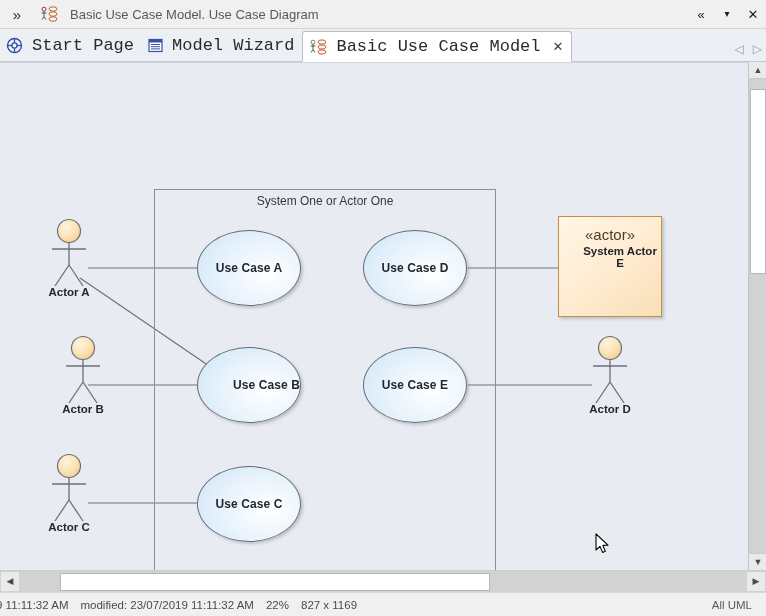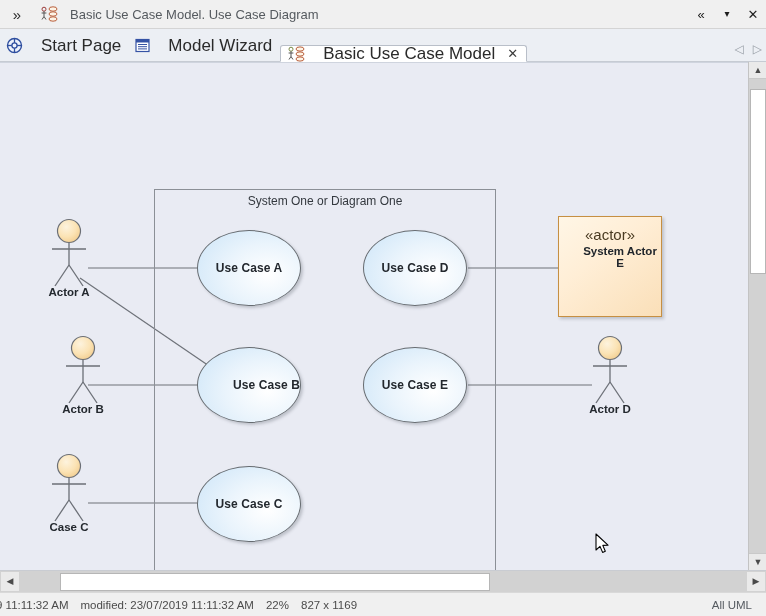--- a/index.html
+++ b/index.html
@@ -71,28 +71,28 @@
   .tab {
     height: 31px;
     display: flex;
     align-items: center;
     padding: 0 8px 0 6px;
     font-size: 17px;
     color: #2a2a2a;
     box-sizing: border-box;
     white-space: nowrap;
   }
-  .tab .tab-label { margin-left: 18px; }
+  .tab .tab-label { margin-left: 9px; font-family: Liberation Mono, monospace; }
   .tab.active {
     background: #ffffff;
     border: 1px solid #b9bfc9;
     border-bottom: 1px solid #ffffff;
     border-top-left-radius: 3px;
     border-top-right-radius: 3px;
-    height: 17px;
+    height: 31px;
     margin-bottom: -1px;
   }
   .tab-close {
     margin-left: 12px;
     font-size: 13px;
     color: #3b3b3b;
     line-height: 1;
   }
   .tabnav {
     position: absolute;
@@ -398,21 +398,21 @@
 
         <line x1="88" y1="440" x2="197" y2="440"></line>
 
         <line x1="468" y1="205" x2="558" y2="205"></line>
 
         <line x1="468" y1="322" x2="592" y2="322"></line>
       </g>
     </svg>
 
     <div class="sys-boundary"></div>
-    <div class="sys-label">System One or Diagram One</div>
+    <div class="sys-label">System One or Actor One</div>
 
     <div class="actor" style="left:41px; top:155px;">
       <svg width="56" height="70" viewBox="0 0 56 70">
         <defs>
           <radialGradient id="headg" cx="38%" cy="32%" r="72%">
             <stop offset="0%" stop-color="#fdf3de"></stop>
             <stop offset="60%" stop-color="#fbe3b5"></stop>
             <stop offset="100%" stop-color="#f3cf92"></stop>
           </radialGradient>
         </defs>
@@ -437,21 +437,21 @@
     </div>
 
     <div class="actor" style="left:41px; top:390px;">
       <svg width="56" height="70" viewBox="0 0 56 70">
         <circle cx="28" cy="13" r="11.5" fill="url(#headg)" stroke="#6b6f76" stroke-width="1.2"></circle>
         <line x1="28" y1="24.5" x2="28" y2="47" stroke="#6b6f76" stroke-width="1.3"></line>
         <line x1="11" y1="31" x2="45" y2="31" stroke="#6b6f76" stroke-width="1.3"></line>
         <line x1="28" y1="47" x2="14" y2="68" stroke="#6b6f76" stroke-width="1.3"></line>
         <line x1="28" y1="47" x2="42" y2="68" stroke="#6b6f76" stroke-width="1.3"></line>
       </svg>
-      <div class="actor-label">Case C</div>
+      <div class="actor-label">Actor C</div>
     </div>
 
     <div class="actor" style="left:582px; top:272px;">
       <svg width="56" height="70" viewBox="0 0 56 70">
         <circle cx="28" cy="13" r="11.5" fill="url(#headg)" stroke="#6b6f76" stroke-width="1.2"></circle>
         <line x1="28" y1="24.5" x2="28" y2="47" stroke="#6b6f76" stroke-width="1.3"></line>
         <line x1="11" y1="31" x2="45" y2="31" stroke="#6b6f76" stroke-width="1.3"></line>
         <line x1="28" y1="47" x2="14" y2="68" stroke="#6b6f76" stroke-width="1.3"></line>
         <line x1="28" y1="47" x2="42" y2="68" stroke="#6b6f76" stroke-width="1.3"></line>
       </svg>

